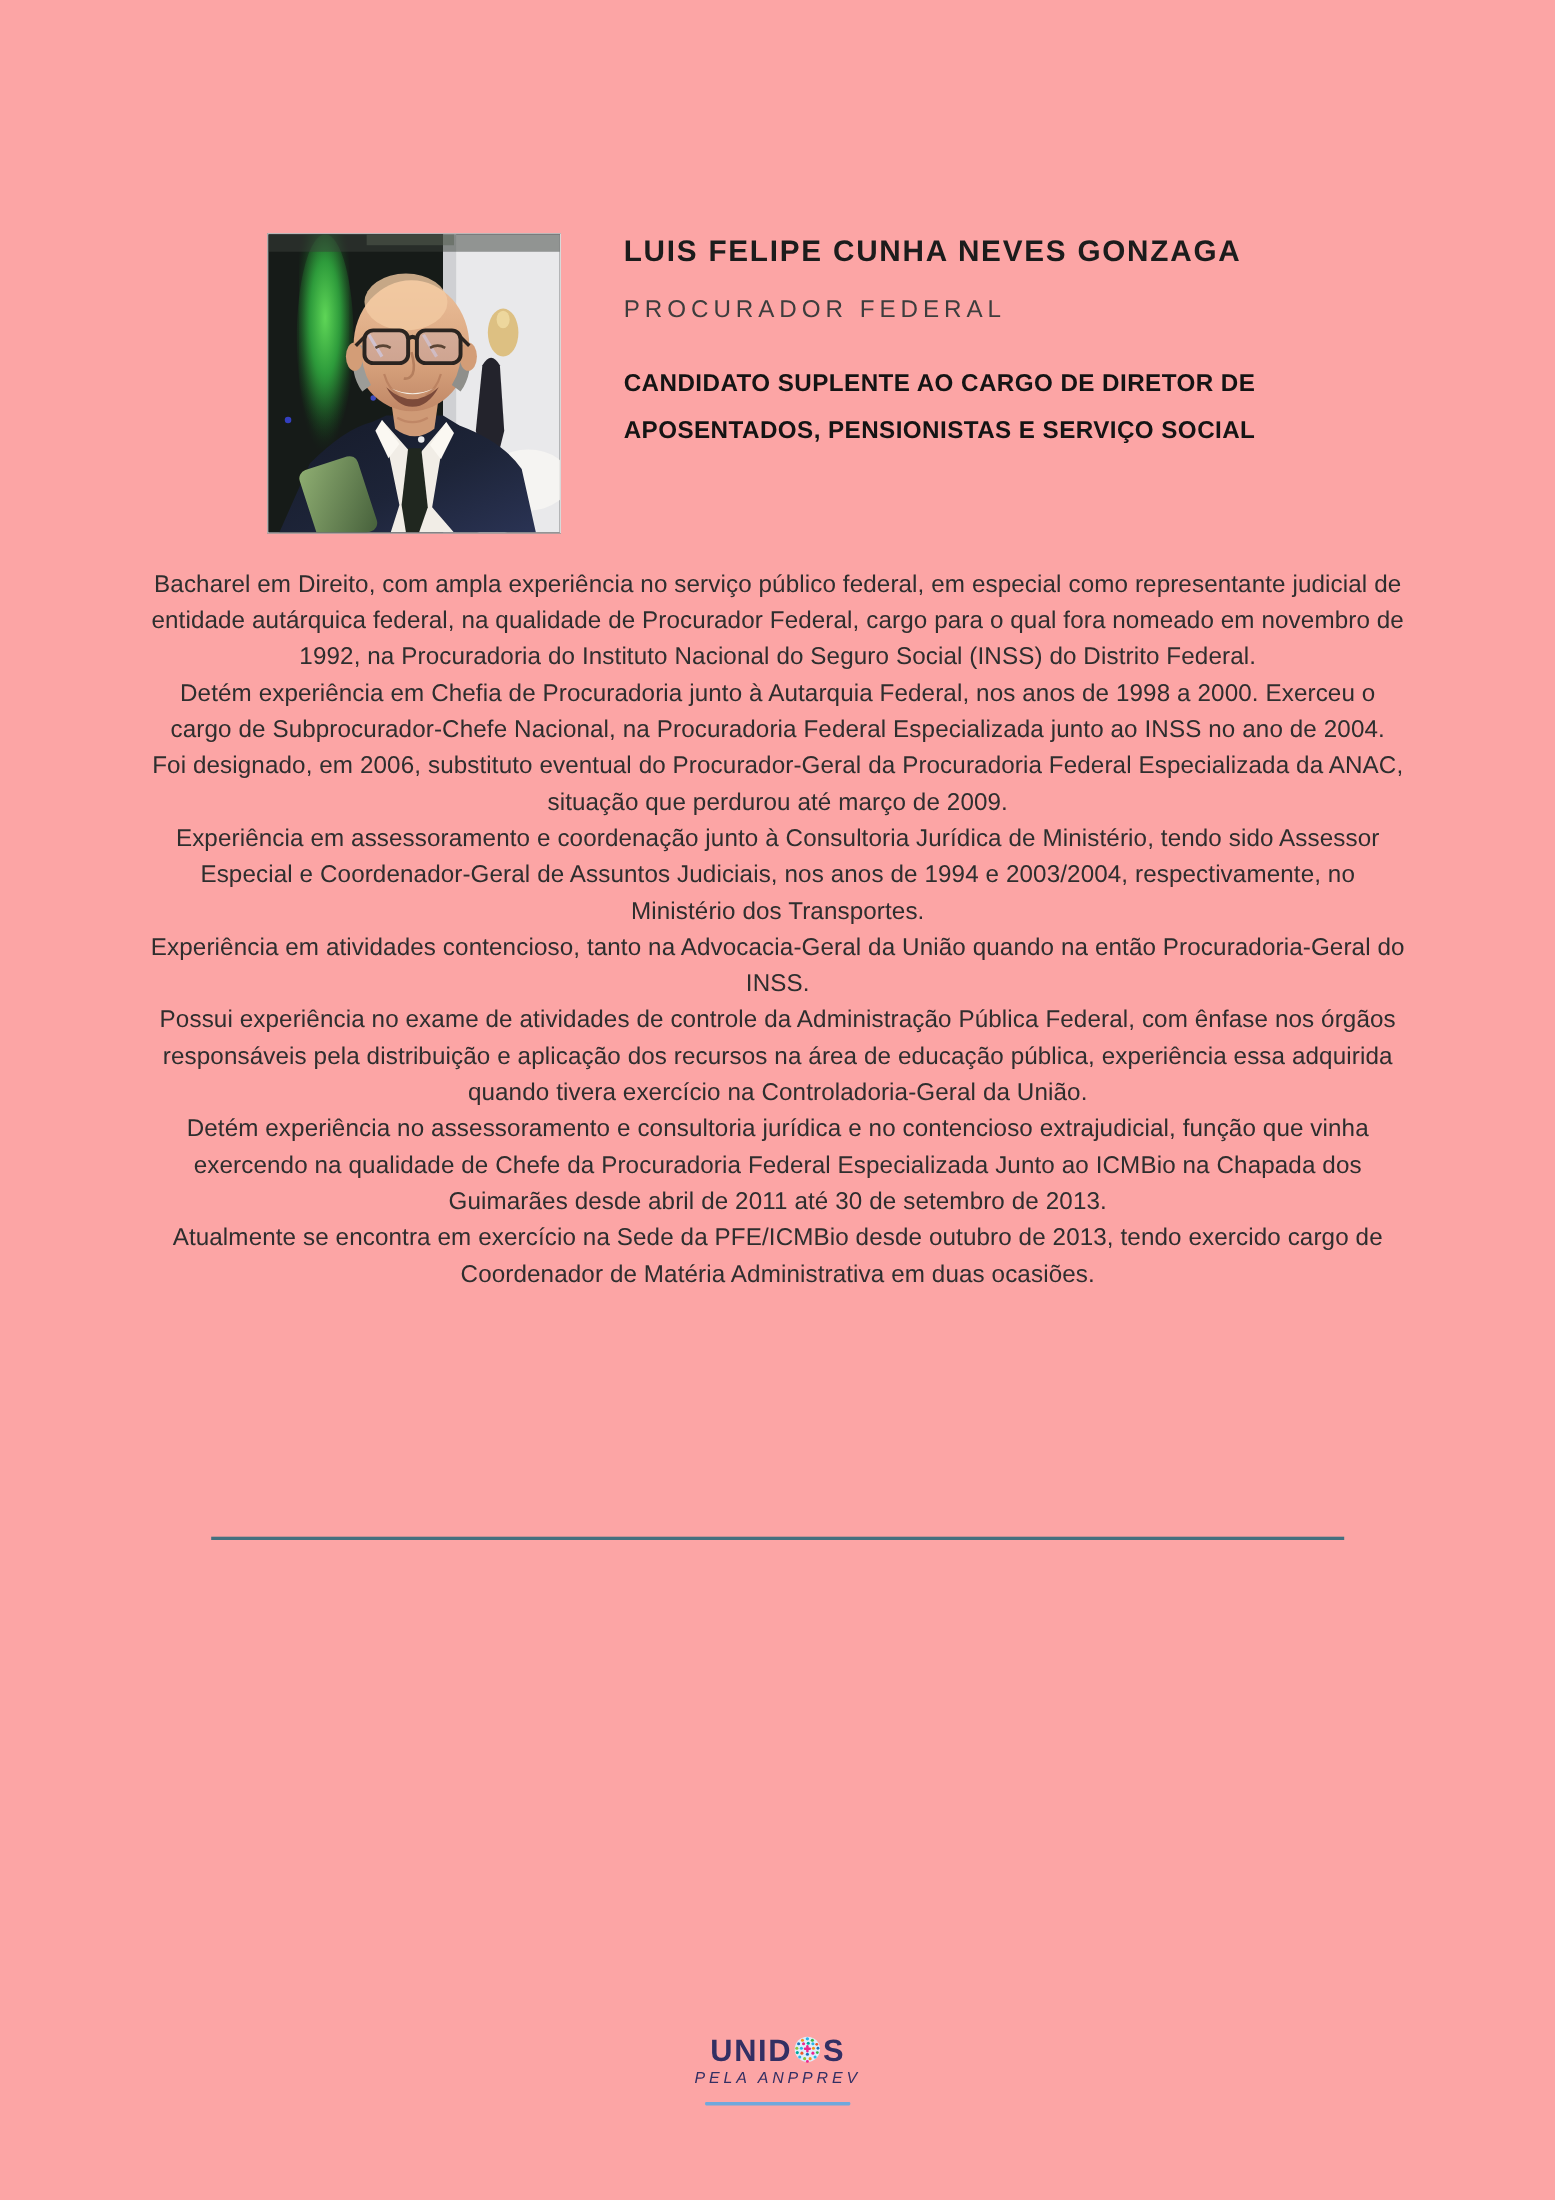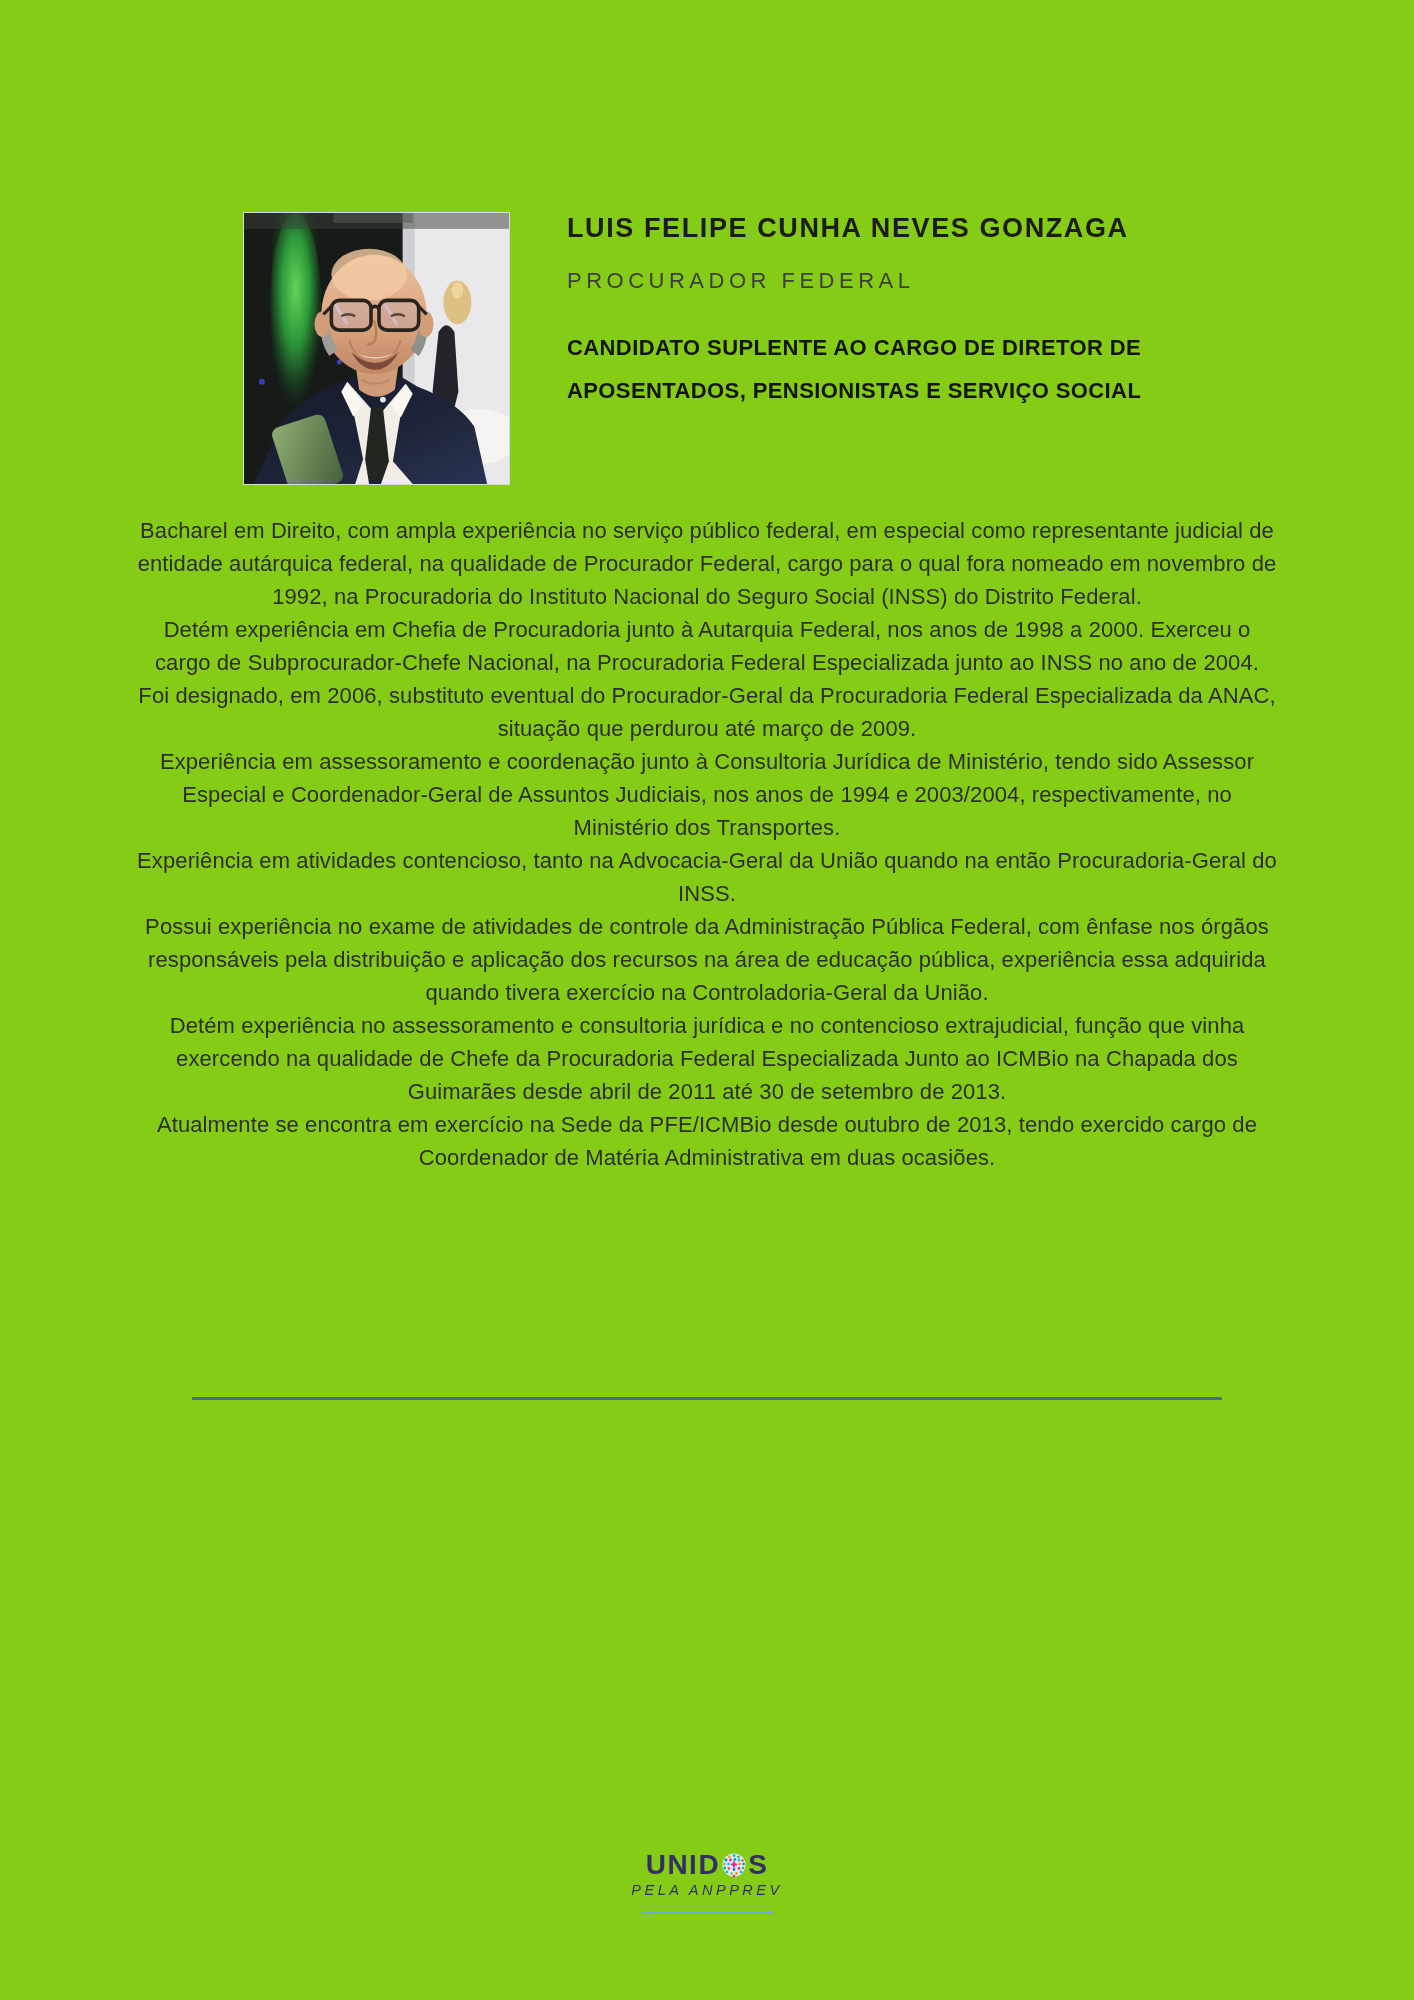--- a/index.html
+++ b/index.html
@@ -1,20 +1,20 @@
 <!DOCTYPE html>
 <html><head>
 <meta charset="utf-8">
 <style>
   html,body{margin:0;padding:0;background:#ffffff;}
   .page{
     position:relative;
     width:1414px;height:2000px;
     margin:0 auto;
-    background:#84cc16;
+    background:#fca5a5;
     font-family:"Liberation Sans","DejaVu Sans",sans-serif;
     overflow:hidden;
   }
   
   .photo-frame{
     position:absolute;left:243px;top:212px;width:267px;height:273px;
     border:1px solid #d9d9d9;box-sizing:border-box;overflow:hidden;background:#14181a;
   }
   .photo-frame svg{display:block;width:100%;height:100%;}
   .header-text{position:absolute;left:567px;top:212px;width:680px;}
@@ -40,21 +40,21 @@
   
   .divider{
     position:absolute;top:1397px;left:192px;width:1030px;height:3px;
     border:none;margin:0;
   }
   
   .footer-logo{
     position:absolute;top:1850px;left:0;width:1414px;text-align:center;
   }
   .logo-row{
-    display:inline-flex;align-items:center;justify-content:center;
+    display:inline-flex;align-items:flex-start;justify-content:center;
     font-size:28px;font-weight:600;letter-spacing:1.5px;line-height:30px;
   }
   .logo-row .globe{width:26px;height:26px;margin:0 1px;display:inline-block;vertical-align:middle;}
   .logo-sub{
     margin-top:2px;font-size:14.5px;font-weight:500;letter-spacing:3.5px;line-height:16px;font-style:italic;
   }
   .logo-underline{
     width:132px;height:3px;margin:13px auto 0 auto;border-radius:1px;
   }
 </style>

